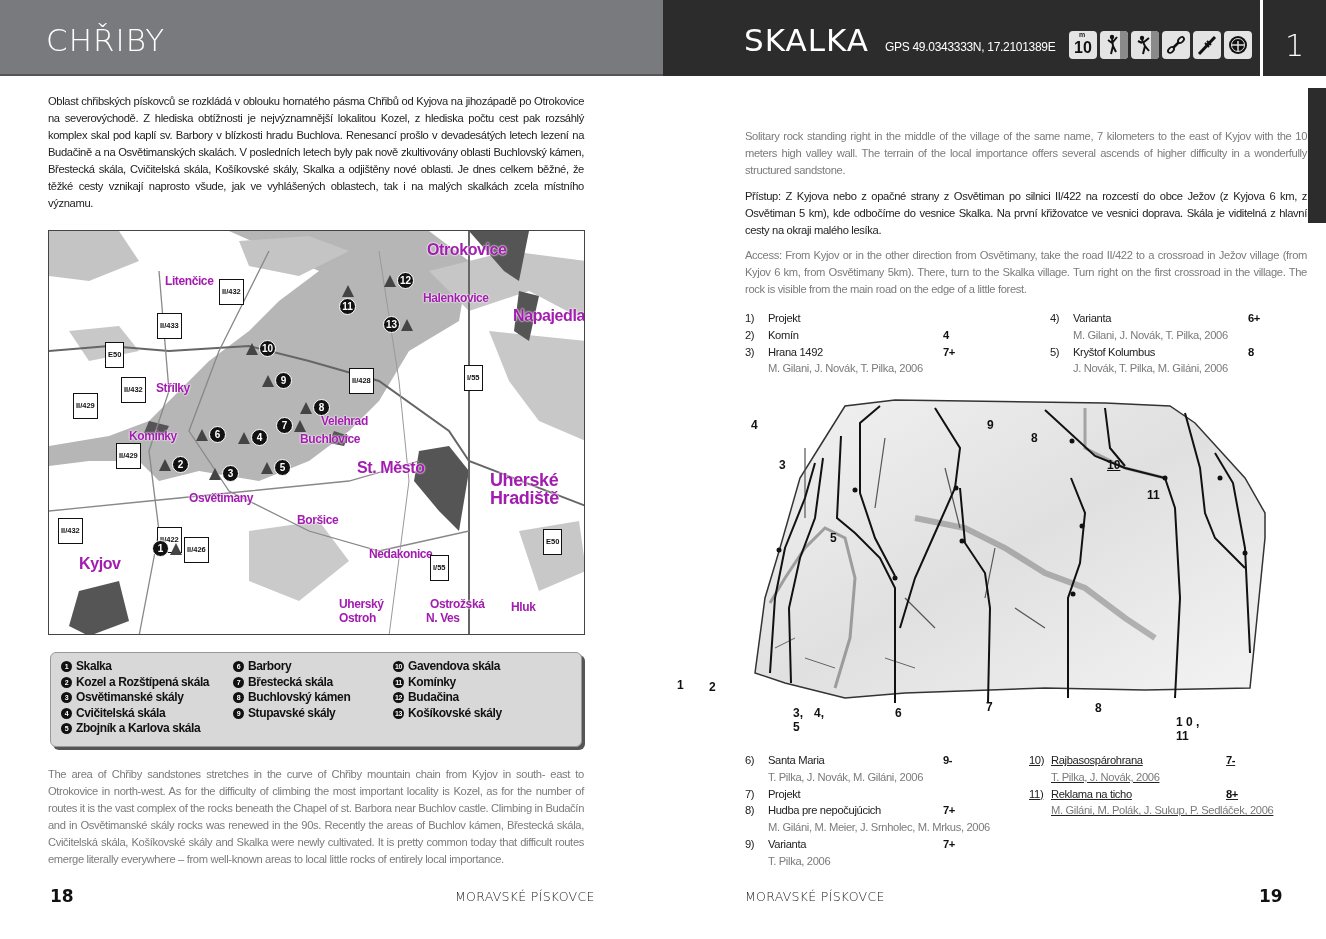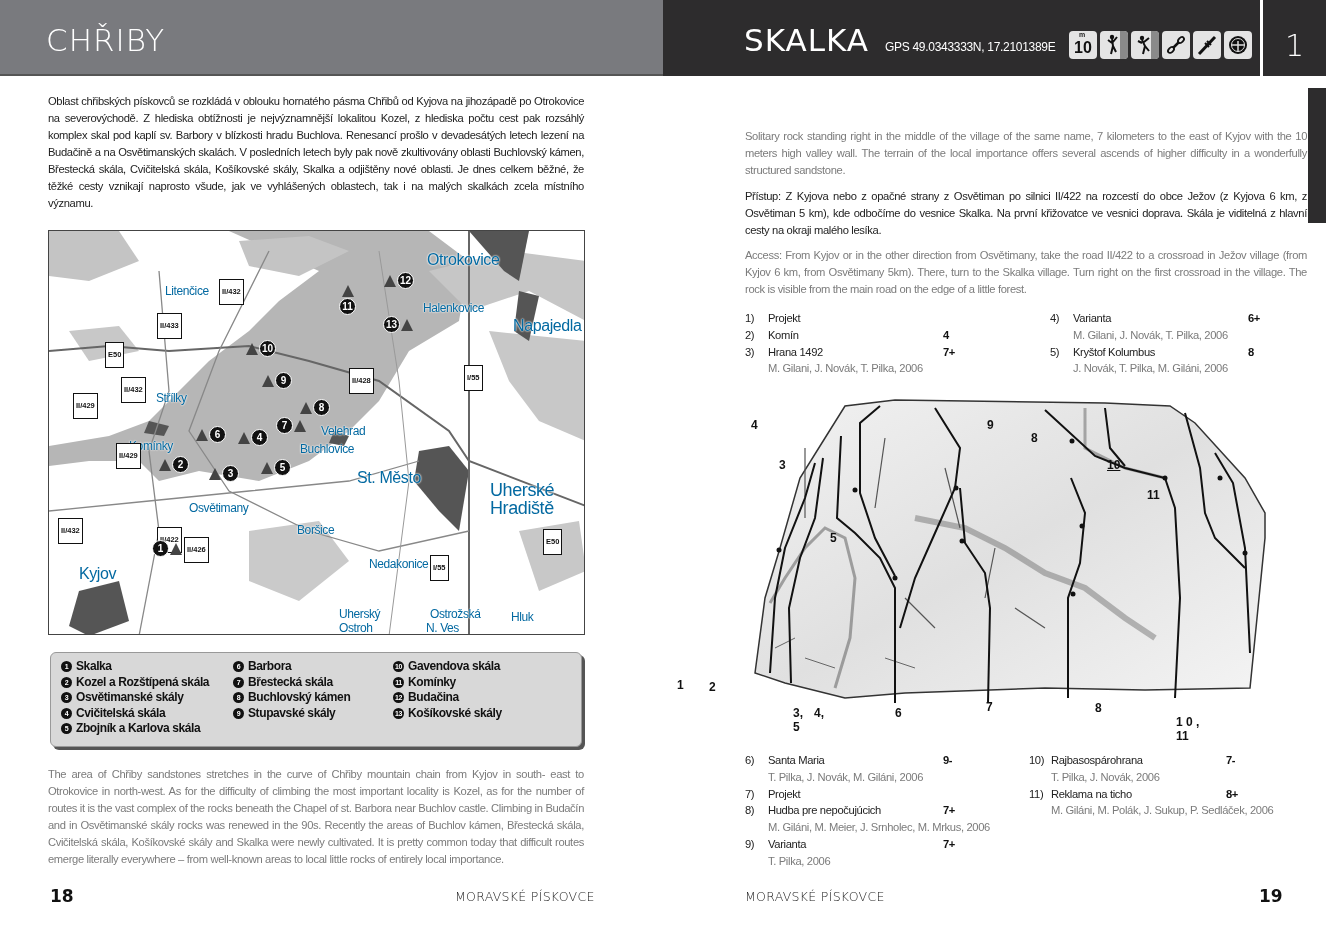--- a/index.html
+++ b/index.html
@@ -22,21 +22,21 @@
   .ico .n { font-size: 16px; font-weight: bold; color: #111; margin-top: 6px; font-family: "Liberation Sans", sans-serif; }
   .vdiv { position: absolute; left: 597px; top: 0; width: 3px; height: 76px; background: #fff; }
   .chap { position: absolute; left: 622px; top: 28px; color: #fff; font-size: 30px; font-family: "DejaVu Sans", sans-serif; font-weight: 300; }
   .tab { position: absolute; left: 645px; top: 88px; width: 18px; height: 135px; background: #2d2c2d; }
 
   .para { position: absolute; font-size: 11.2px; line-height: 17px; text-align: justify; font-family: "Liberation Sans", sans-serif; letter-spacing: -0.35px; }
   .para.cz { color: #222; }
   .para.en { color: #7b7b7b; }
 
   .map { position: absolute; left: 48px; top: 230px; width: 537px; height: 405px; border: 1px solid #444; background: #fff; overflow: hidden; }
-  .maplabel { position: absolute; font-weight: normal; color: #0369a1; font-size: 12px; white-space: nowrap; text-shadow: 0 0 2px #fff, 0 0 2px #fff; font-family: "Liberation Sans", sans-serif; letter-spacing: -0.4px; margin-top: 10px; }
+  .maplabel { position: absolute; font-weight: bold; color: #a21caf; font-size: 12px; white-space: nowrap; text-shadow: 0 0 2px #fff, 0 0 2px #fff; font-family: "Liberation Sans", sans-serif; letter-spacing: -0.4px; }
   .maplabel.big { font-size: 16px; }
   .maplabel.xl { font-size: 18px; line-height: 18px; }
   .road { position: absolute; font-size: 7.5px; border: 1px solid #111; background: #fff; padding: 7px 2px; line-height: 10px; font-weight: bold; color: #111; }
   .pin { position: absolute; display: flex; align-items: center; gap: 1px; }
   .tri { width: 0; height: 0; border-left: 6px solid transparent; border-right: 6px solid transparent; border-bottom: 12px solid #444; }
   .num { width: 17px; height: 17px; border-radius: 50%; background: #111; color: #fff; font-size: 10px; font-weight: bold; display: flex; align-items: center; justify-content: center; border: 1.5px solid #fff; }
 
   .legend { position: absolute; left: 50px; top: 652px; width: 532px; height: 95px; background: #d8d8d8; border-radius: 6px; box-shadow: 3px 3px 0 #555; border: 1px solid #999; padding: 6px 0 0 10px; display: flex; }
   .legcol { width: 172px; }
   .legcol:nth-child(2) { width: 160px; }
@@ -45,21 +45,21 @@
 
   .pgnum { position: absolute; top: 886px; font-size: 17px; font-weight: bold; color: #111; font-family: "DejaVu Sans", sans-serif; }
   .footer { position: absolute; top: 889px; font-size: 12.5px; letter-spacing: 0.3px; color: #222; font-family: "DejaVu Sans", sans-serif; font-weight: 300; }
 
   .routes { position: absolute; font-size: 11.2px; line-height: 16.8px; letter-spacing: -0.35px; }
   .route { display: grid; grid-template-columns: 23px 175px 30px; }
   .route .n { color: #222; }
   .route .nm { color: #222; }
   .route .g { font-weight: bold; color: #111; }
   .route .au { grid-column: 2 / 4; color: #7b7b7b; white-space: nowrap; }
-  .routes.r10 .route { grid-template-columns: 22px 175px 30px; }
+  .routes.r10 .route { grid-template-columns: 22px 175px 30px; text-decoration: underline; }
 
   .topo { position: absolute; left: 745px; top: 398px; width: 540px; height: 345px; }
   .topolbl { position: absolute; font-size: 12px; font-weight: bold; color: #111; font-family: "Liberation Sans", sans-serif; }
 </style>
 </head>
 <body>
 
 <div class="page page-left">
   <div class="hdr-left">
     <div class="title">CHŘIBY</div>
@@ -208,21 +208,21 @@
           <span>Cvičitelská skála</span>
         </div>
       <div class="legitem">
           <span class="dot">5</span>
           <span>Zbojník a Karlova skála</span>
         </div>
     </div>
     <div class="legcol">
       <div class="legitem">
           <span class="dot">6</span>
-          <span>Barbora</span>
+          <span>Barbory</span>
         </div>
       <div class="legitem">
           <span class="dot">7</span>
           <span>Břestecká skála</span>
         </div>
       <div class="legitem">
           <span class="dot">8</span>
           <span>Buchlovský kámen</span>
         </div>
       <div class="legitem">

